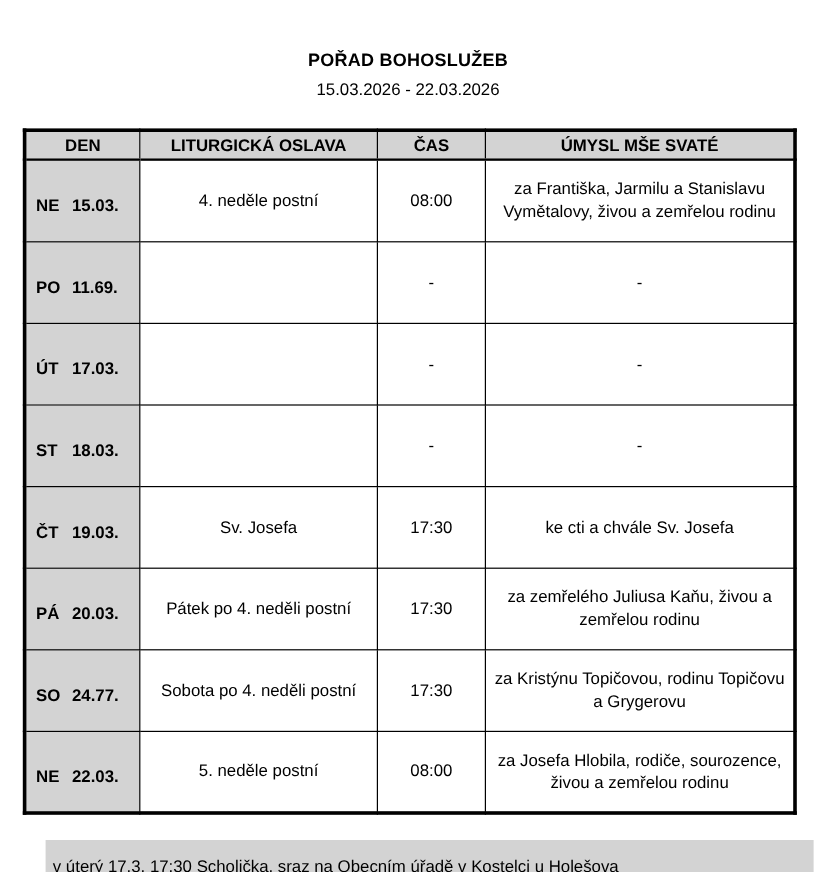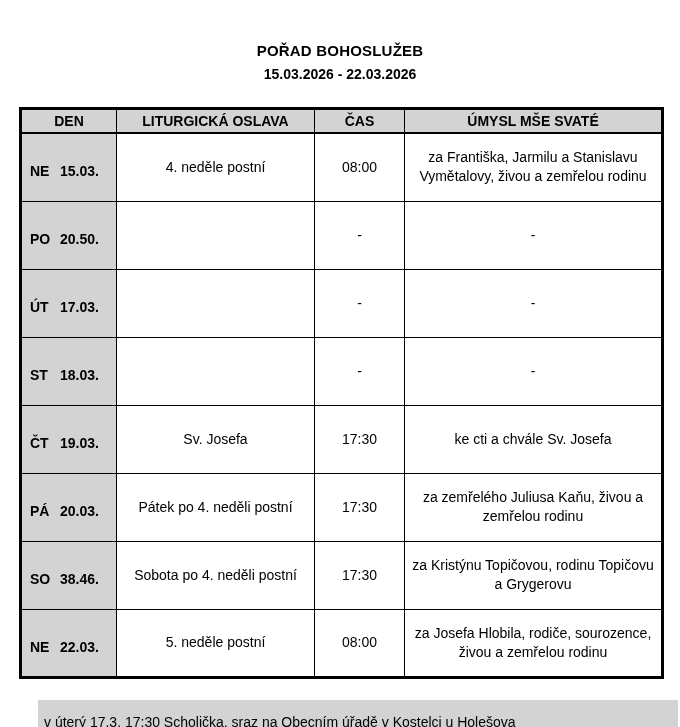--- a/index.html
+++ b/index.html
@@ -28,21 +28,21 @@
     letter-spacing: 0.2px;
   }
   .subtitle {
     font-size: 15px;
     font-weight: bold;
     line-height: 19px;
     letter-spacing: 0.2px;
   }
   .date-range {
     font-size: 14px;
-    font-weight: bold;
+    font-weight: normal;
     margin-top: 5px;
     line-height: 18px;
   }
   table.schedule {
     border-collapse: collapse;
     table-layout: fixed;
     width: 642px;
     margin: 24px 0 0 19px;
     border: 3px solid #000000;
   }
@@ -124,21 +124,21 @@
       </tr>
     </thead>
     <tbody id="schedule-body">
         <tr>
           <td class="day-cell"><span class="day-abbr">NE</span><span class="day-date">15.03.</span></td>
           <td class="celebration-cell">4. neděle postní</td>
           <td class="time-cell">08:00</td>
           <td class="intention-cell">za Františka, Jarmilu a Stanislavu Vymětalovy, živou a zemřelou rodinu</td>
         </tr>
         <tr>
-          <td class="day-cell"><span class="day-abbr">PO</span><span class="day-date">20.50.</span></td>
+          <td class="day-cell"><span class="day-abbr">PO</span><span class="day-date">11.69.</span></td>
           <td class="celebration-cell"></td>
           <td class="time-cell">-</td>
           <td class="intention-cell">-</td>
         </tr>
         <tr>
           <td class="day-cell"><span class="day-abbr">ÚT</span><span class="day-date">17.03.</span></td>
           <td class="celebration-cell"></td>
           <td class="time-cell">-</td>
           <td class="intention-cell">-</td>
         </tr>
@@ -154,21 +154,21 @@
           <td class="time-cell">17:30</td>
           <td class="intention-cell">ke cti a chvále Sv. Josefa</td>
         </tr>
         <tr>
           <td class="day-cell"><span class="day-abbr">PÁ</span><span class="day-date">20.03.</span></td>
           <td class="celebration-cell">Pátek po 4. neděli postní</td>
           <td class="time-cell">17:30</td>
           <td class="intention-cell">za zemřelého Juliusa Kaňu, živou a zemřelou rodinu</td>
         </tr>
         <tr>
-          <td class="day-cell"><span class="day-abbr">SO</span><span class="day-date">38.46.</span></td>
+          <td class="day-cell"><span class="day-abbr">SO</span><span class="day-date">24.77.</span></td>
           <td class="celebration-cell">Sobota po 4. neděli postní</td>
           <td class="time-cell">17:30</td>
           <td class="intention-cell">za Kristýnu Topičovou, rodinu Topičovu a Grygerovu</td>
         </tr>
         <tr>
           <td class="day-cell"><span class="day-abbr">NE</span><span class="day-date">22.03.</span></td>
           <td class="celebration-cell">5. neděle postní</td>
           <td class="time-cell">08:00</td>
           <td class="intention-cell">za Josefa Hlobila, rodiče, sourozence, živou a zemřelou rodinu</td>
         </tr>

